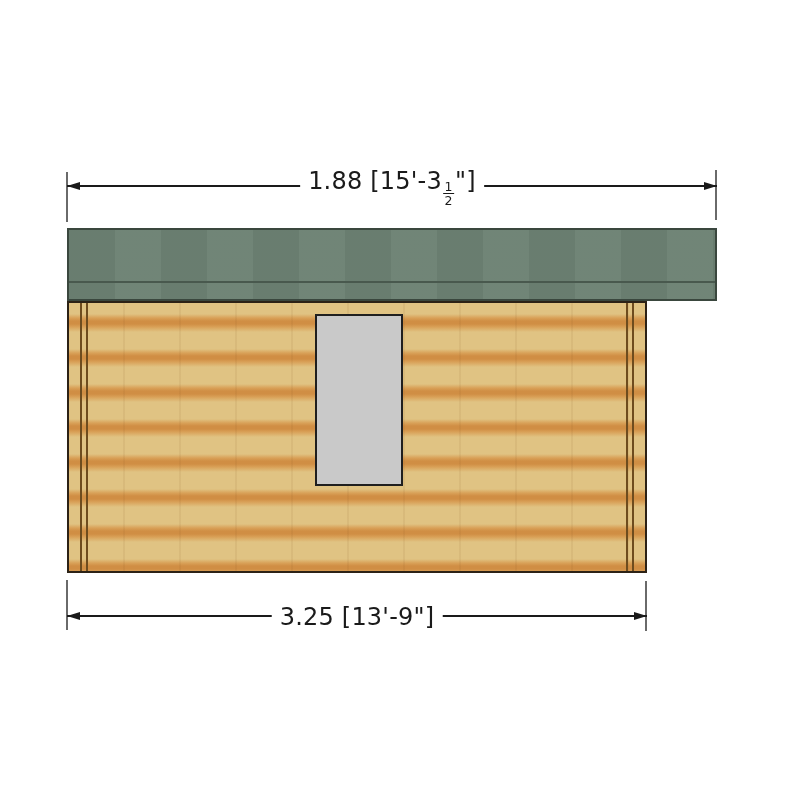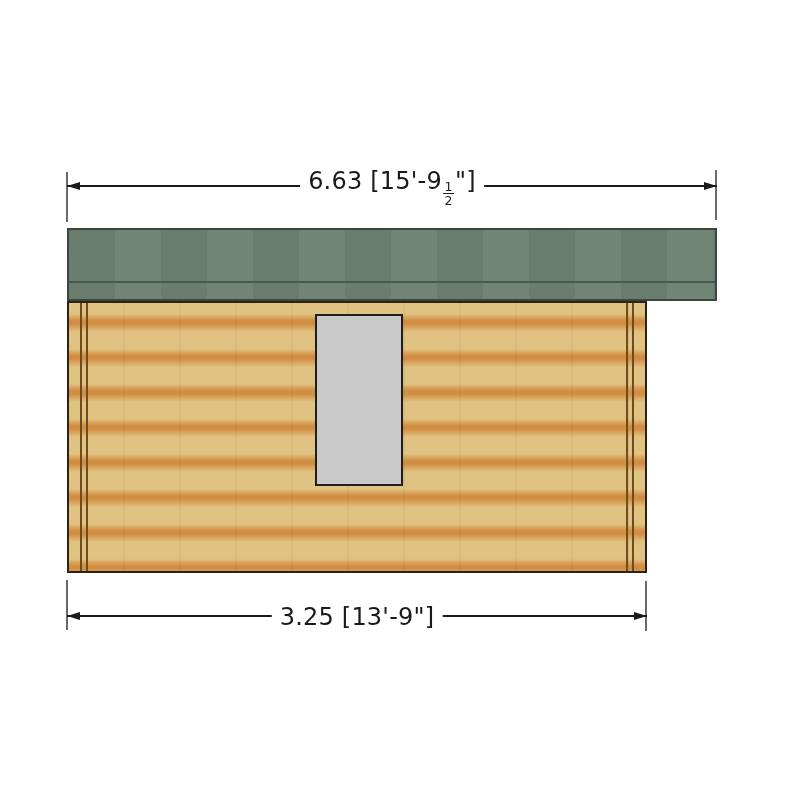--- a/index.html
+++ b/index.html
@@ -63,21 +63,21 @@
 <body>
 
 <div class="canvas">
 
   <div class="ext-line" style="left:66px;top:172px;height:50px;"></div>
   <div class="ext-line" style="left:715px;top:170px;height:50px;"></div>
   <div class="dim-line" style="left:67px;top:185px;width:650px;">
     <span class="arr left"></span>
     <span class="arr right"></span>
   </div>
-  <div class="dim-label" style="left:392px;top:187px;"><span>6.63</span> <span>[15'-9</span><span class="frac">
+  <div class="dim-label" style="left:392px;top:187px;"><span>1.88</span> <span>[15'-3</span><span class="frac">
         <span class="fnum">1</span>
         <span class="fden">2</span>
       </span><span>"]</span></div>
 
   <div class="roof">
     <div class="roof-fascia-line"></div>
   </div>
 
   <div class="wall">
     <div class="trim l1"></div>

